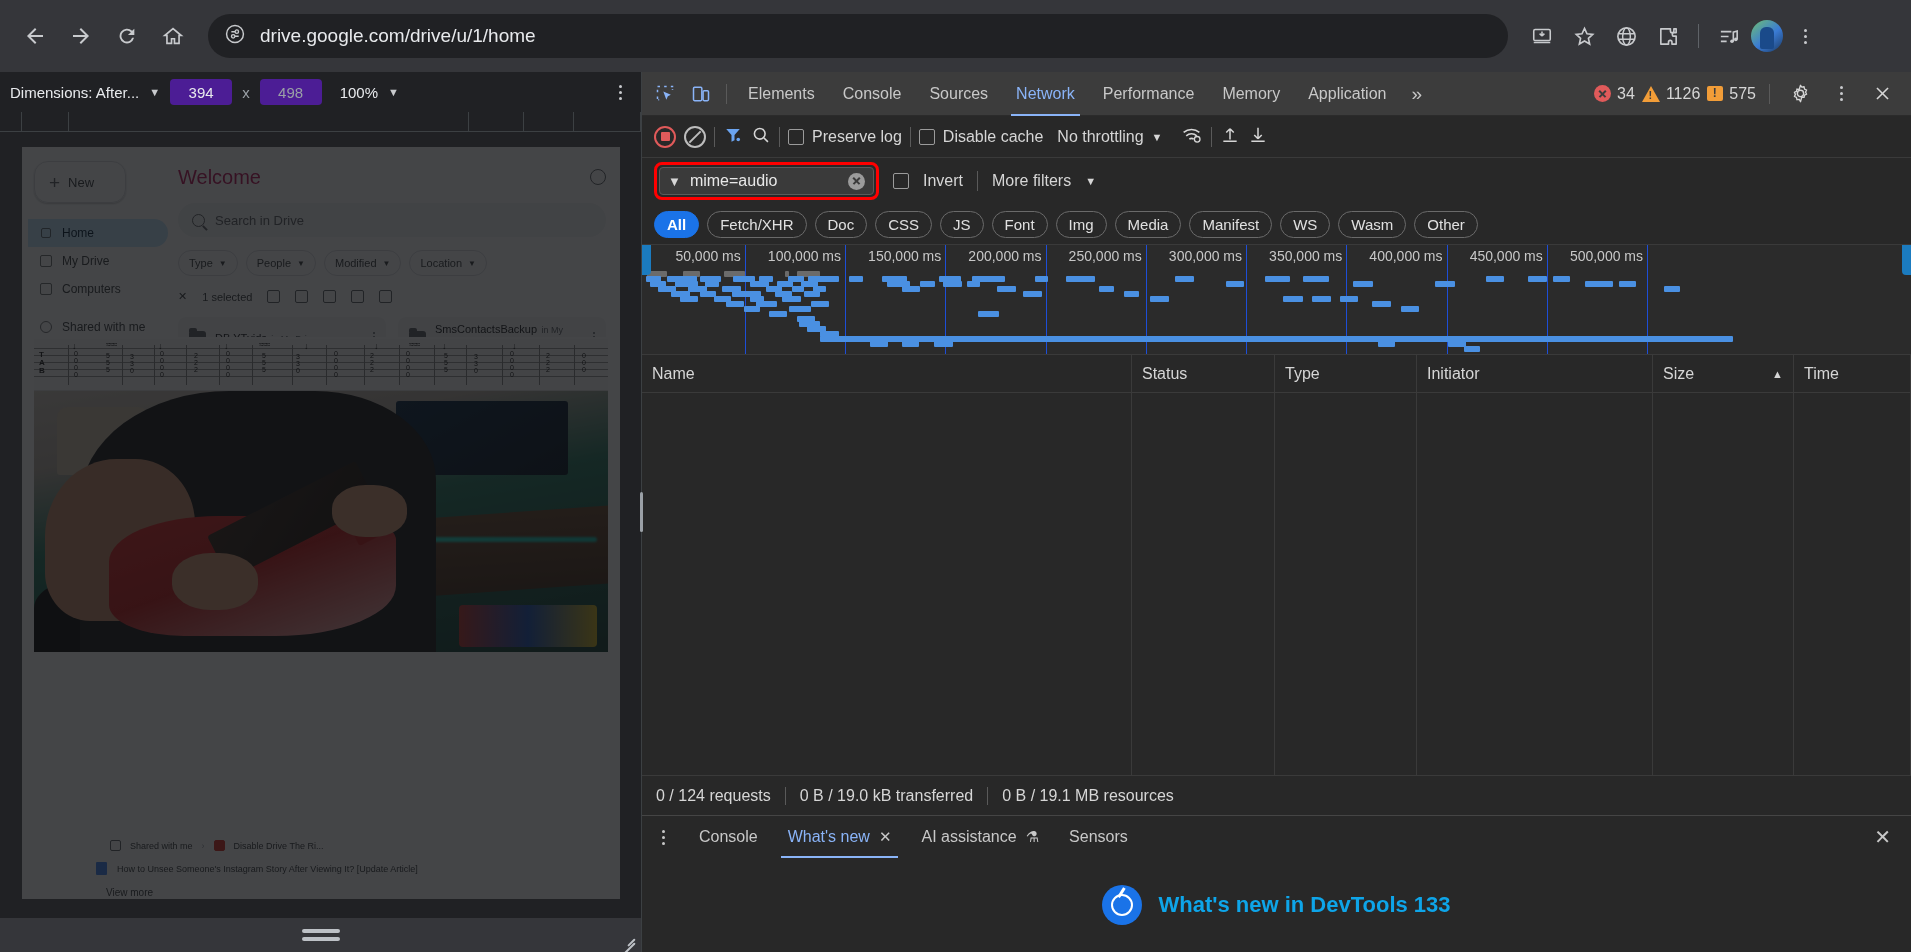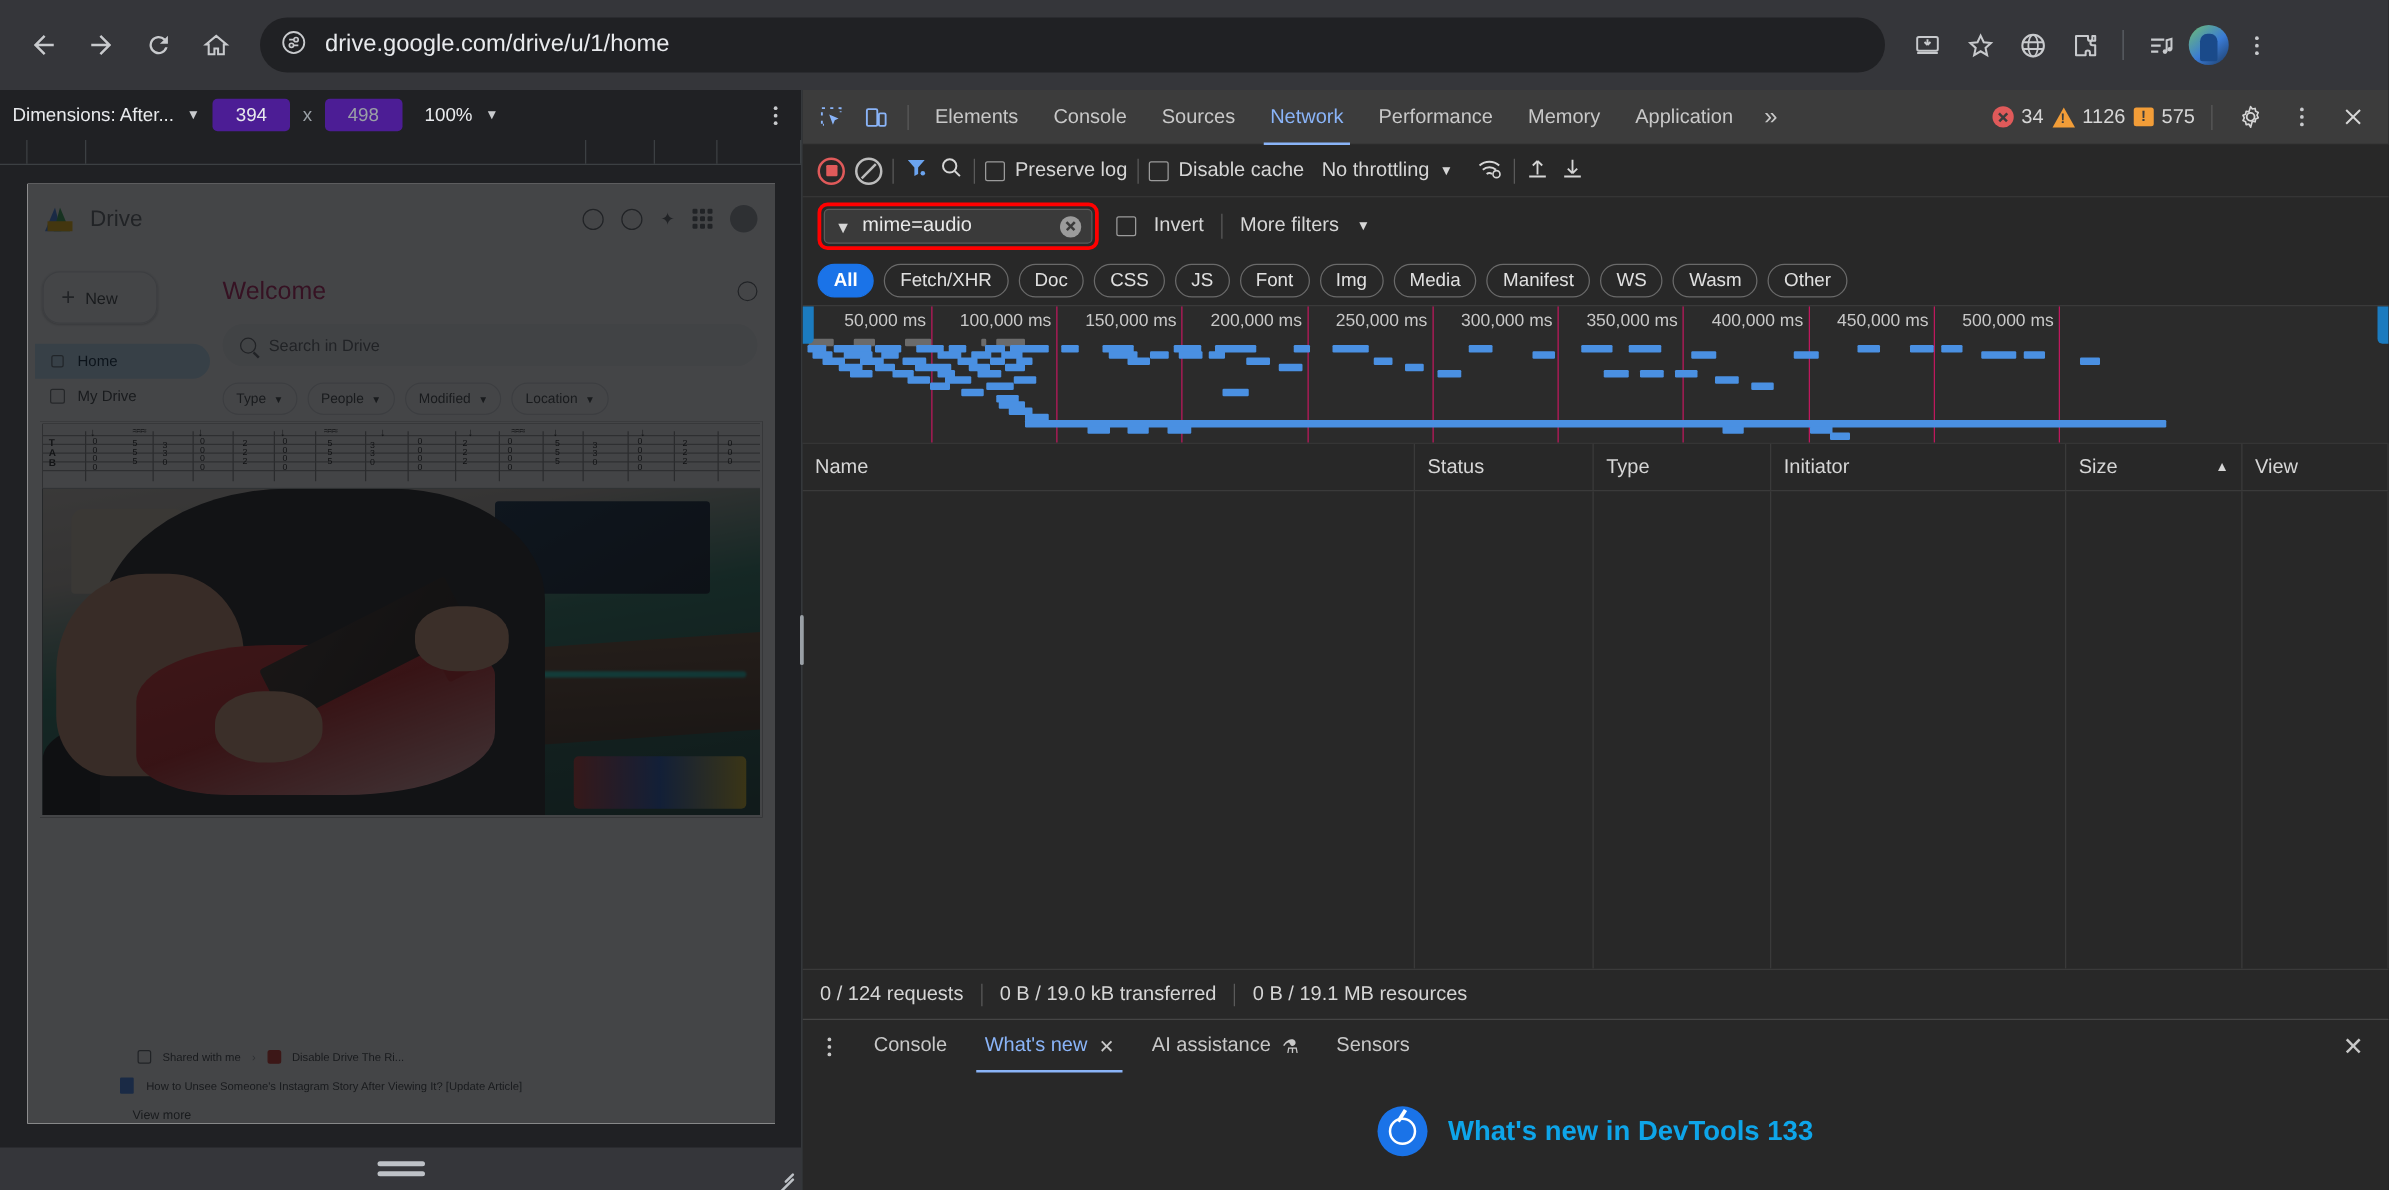--- a/index.html
+++ b/index.html
@@ -259,21 +259,21 @@
     height: 27px; border: 1px solid #6a6a6a; border-radius: 14px; display: flex;
     align-items: center; padding: 0 12px; font-size: 15px; color: #e0e0e0; white-space: nowrap;
   }
   .chip.selected { background: #1a73e8; border-color: #1a73e8; color: #fff; font-weight: bold; }
 
   .overview {
     height: 110px; position: relative; background: #2b2b2b; flex: none;
     border-top: 1px solid #3a3a3a; overflow: hidden;
   }
   .ov-ticks { position: absolute; left: 0; right: 0; top: 0; height: 26px; }
-  .ov-tick { position: absolute; top: 0; height: 110px; width: 1px; background: #be185d; }
+  .ov-tick { position: absolute; top: 0; height: 110px; width: 1px; background: #1d4ed8; }
   .ov-tick span {
     position: absolute; right: 5px; top: 3px; font-size: 14px; color: #c8c8c8; white-space: nowrap;
   }
   .ov-bars { position: absolute; left: 0; right: 0; top: 26px; bottom: 0; }
   .ovbar { position: absolute; height: 6px; background: #4a90e2; border-radius: 1px; }
   .ovbar.grey { background: #6b6b6b; }
   .ov-handle-l { position: absolute; left: 0; top: 0; width: 9px; height: 30px; background: #1b7bbf; border-radius: 0 0 4px 0; }
   .ov-handle-r { position: absolute; right: 0; top: 0; width: 9px; height: 30px; background: #1b7bbf; border-radius: 0 0 0 4px; }
 
   .req-table { flex: 1; display: flex; flex-direction: column; min-height: 0; background: #282828; border-top: 1px solid #3a3a3a; }
@@ -418,45 +418,20 @@
         <div class="rc" style="width:400px"></div>
         <div class="rc" style="width:55px"></div>
         <div class="rc" style="width:50px"></div>
         <div class="rc" style="flex:1"></div>
       </div>
 
       <div class="viewport-wrap">
         <div class="viewport">
           <div class="drive">
 
-            <div class="drive-head">
-              <div class="drive-logo">
-                  <i class="dl1"></i>
-                  <i class="dl2"></i>
-                  <i class="dl3"></i>
-                </div>
-              <span class="drive-title">Drive</span>
-              <div class="drive-head-icons">
-                <div class="circ-icon"></div>
-                <div class="circ-icon"></div>
-                <div style="font-size:14px;color:#5f6368">✦</div>
-                <div class="grid-icon">
-                    <i></i>
-                    <i></i>
-                    <i></i>
-                    <i></i>
-                    <i></i>
-                    <i></i>
-                    <i></i>
-                    <i></i>
-                    <i></i>
-                  </div>
-                <div class="acct-dot"></div>
-              </div>
-            </div>
 
             <div class="drive-body">
               <div class="drive-side">
                 <div class="new-btn">
                   <span class="plus">+</span>
                   <span>New</span>
                 </div>
                 <div class="side-item active">
                   <span class="si-icon home"></span>
                   <span>Home</span>
@@ -923,21 +898,21 @@
               <span>Type</span>
             </div>
           <div class="th" style="width:236px">
               <span>Initiator</span>
             </div>
           <div class="th" style="width:141px">
             <span>Size</span>
             <span class="sortarrow">▲</span>
           </div>
           <div class="th" style="flex:1">
-              <span>View</span>
+              <span>Time</span>
             </div>
         </div>
         <div class="tbody">
           <div class="col" style="width:490px"></div>
           <div class="col" style="width:143px"></div>
           <div class="col" style="width:142px"></div>
           <div class="col" style="width:236px"></div>
           <div class="col" style="width:141px"></div>
           <div class="col" style="flex:1"></div>
         </div>

